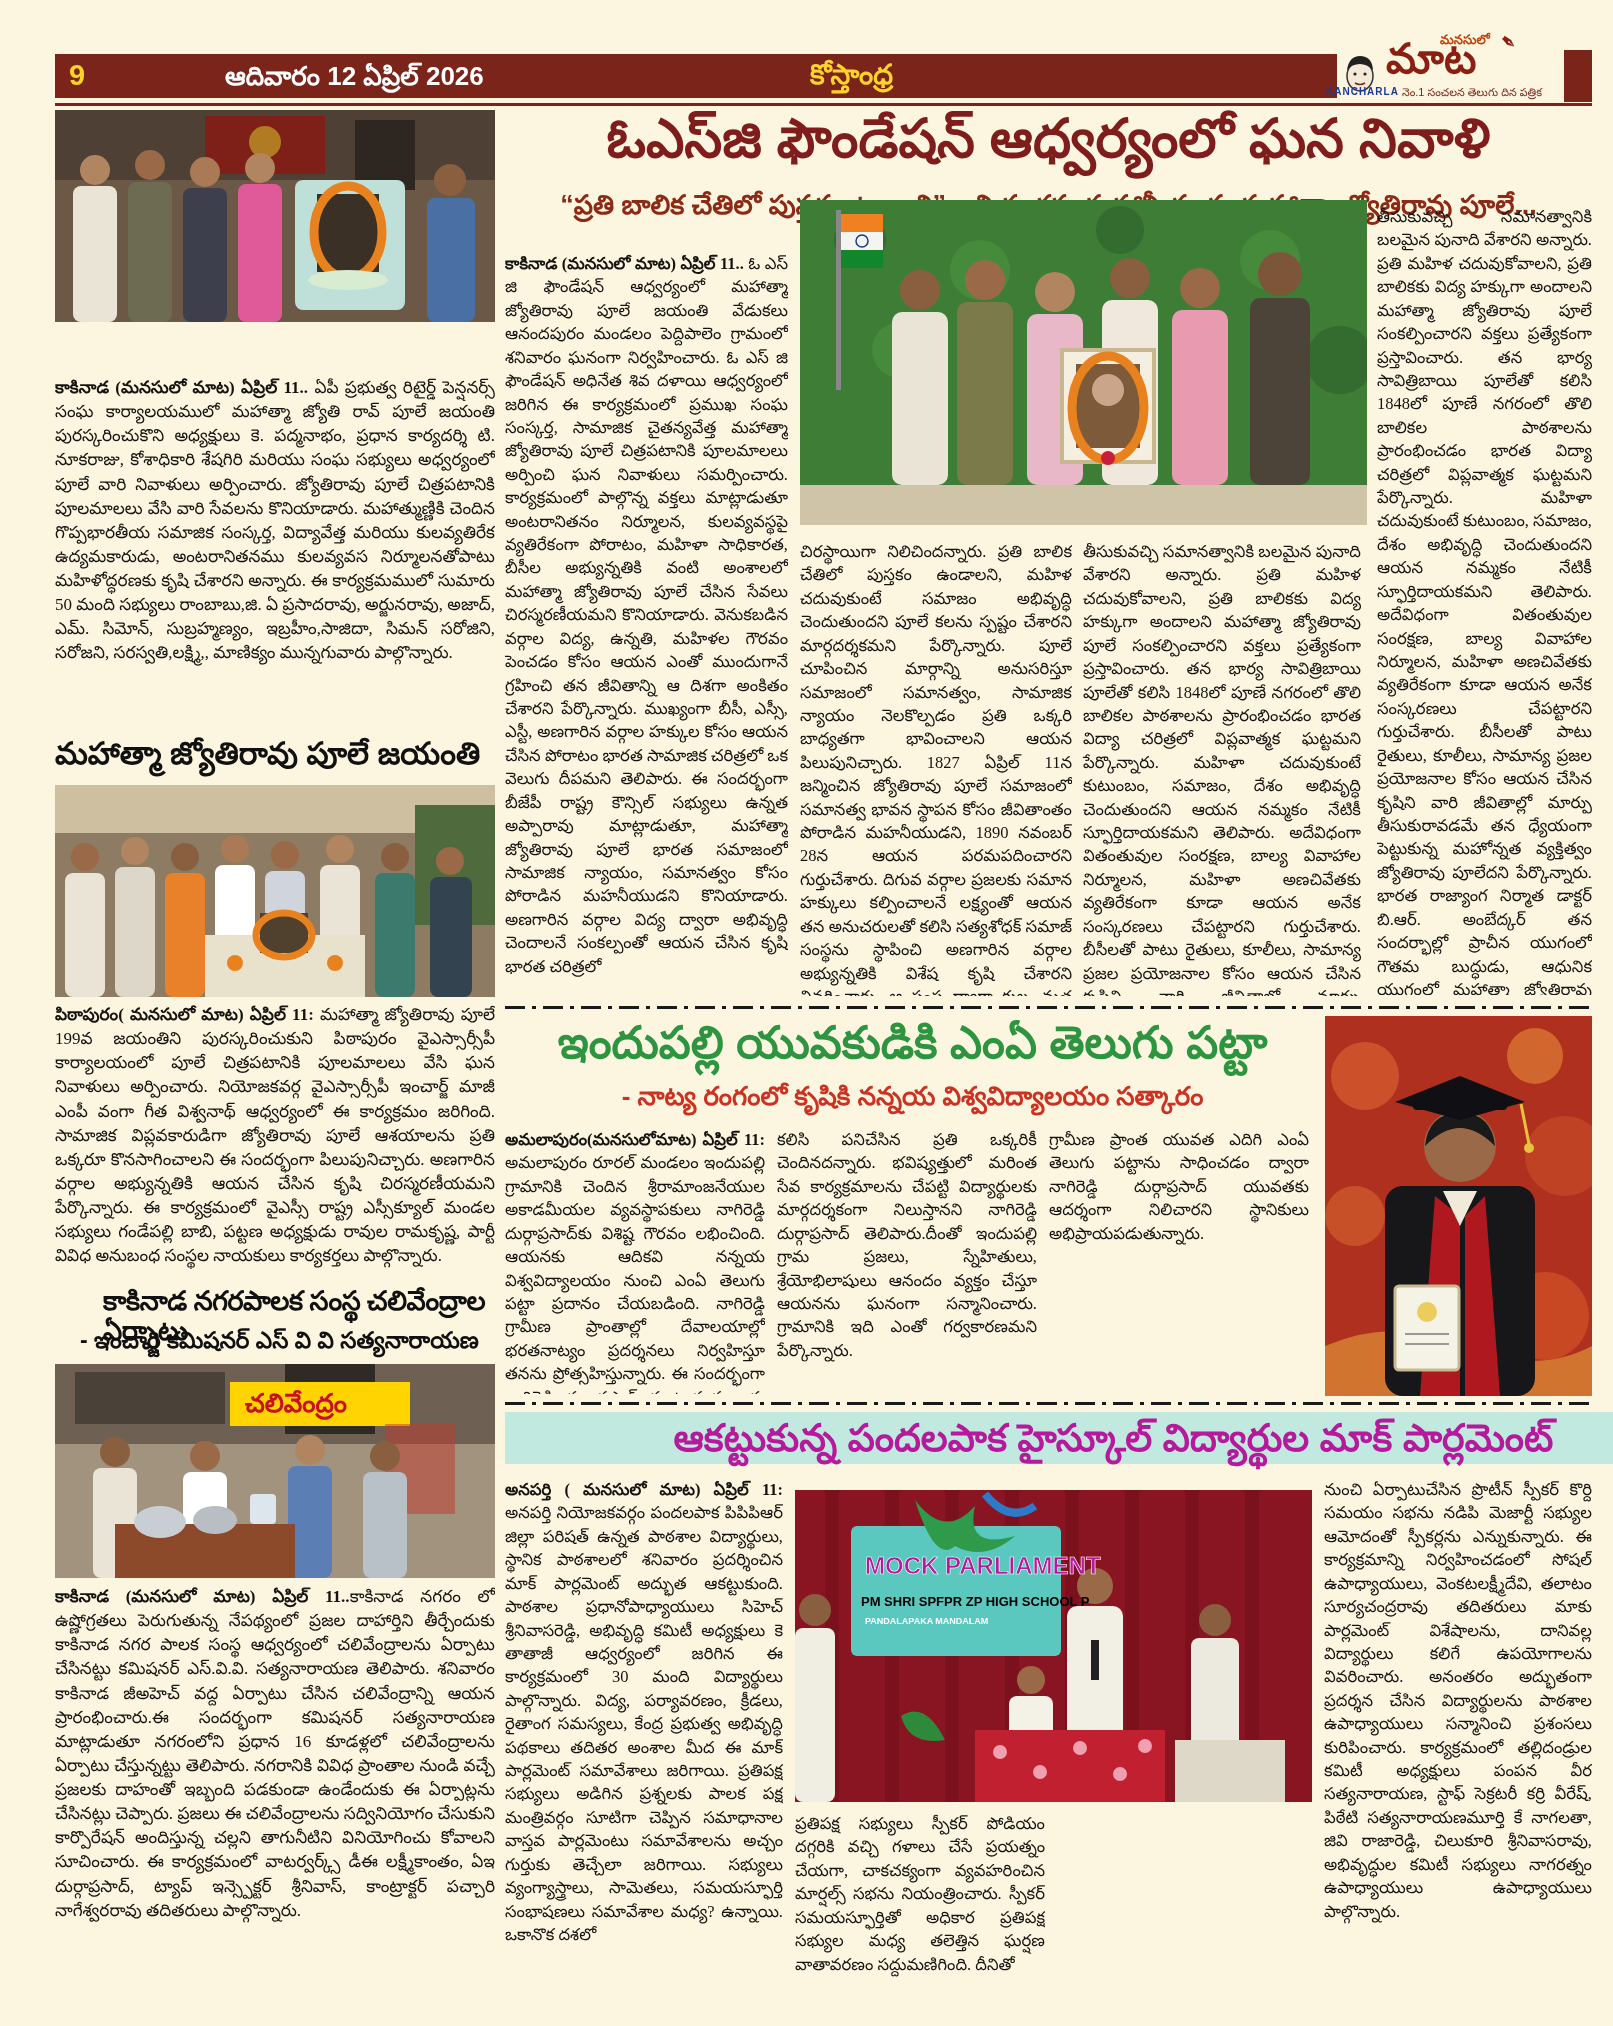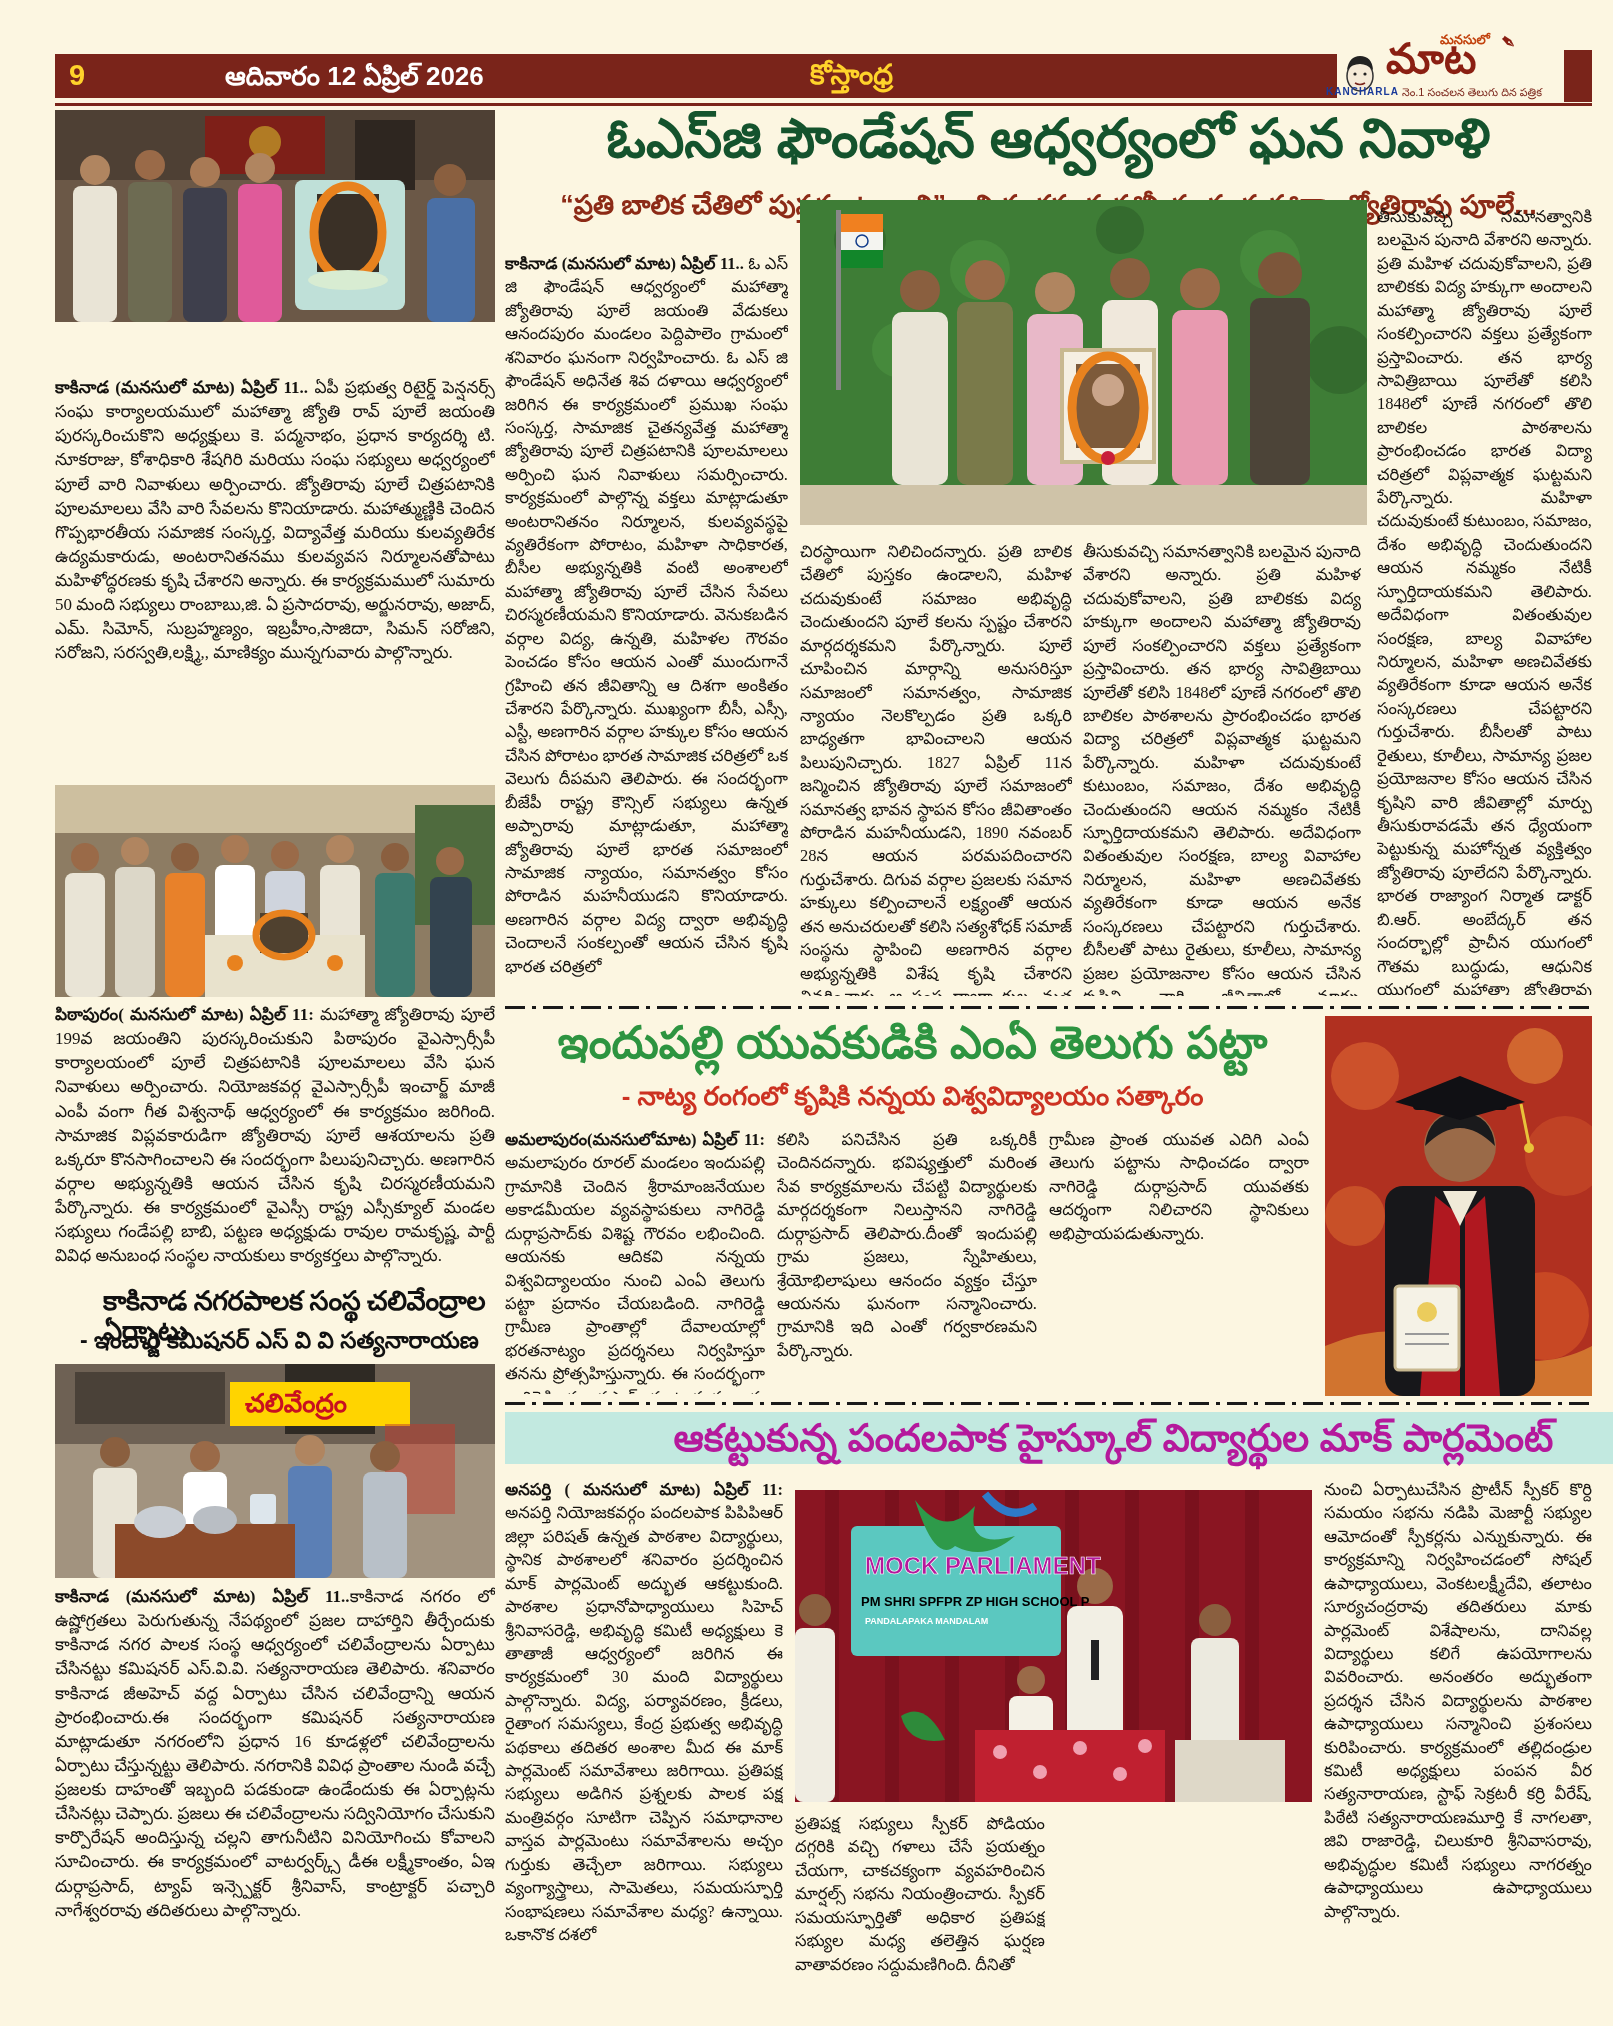--- a/index.html
+++ b/index.html
@@ -69,20 +69,21 @@
       <rect x="240" y="70" width="110" height="130" rx="8" fill="#bfe0d8"></rect>
       <rect x="262" y="84" width="62" height="78" fill="#3a3026"></rect>
       <ellipse cx="293" cy="122" rx="34" ry="46" fill="none" stroke="#e8821e" stroke-width="9"></ellipse>
       <ellipse cx="293" cy="170" rx="40" ry="10" fill="#d8ecd2"></ellipse>
     </svg>
   </div>
   <div class="abs body-col" style="left:55px;top:376px;width:440px;height:356px;font-size:17px;">
     <b class="dl">కాకినాడ (మనసులో మాట) ఏప్రిల్ 11..</b><span> ఏపీ ప్రభుత్వ రిటైర్డ్ పెన్షనర్స్ సంఘ కార్యాలయములో మహాత్మా జ్యోతి రావ్ పూలే జయంతి పురస్కరించుకొని అధ్యక్షులు కె. పద్మనాభం, ప్రధాన కార్యదర్శి టి. నూకరాజు, కోశాధికారి శేషగిరి మరియు సంఘ సభ్యులు అధ్వర్యంలో పూలే వారి నివాళులు అర్పించారు. జ్యోతిరావు పూలే చిత్రపటానికి పూలమాలలు వేసి వారి సేవలను కొనియాడారు. మహాత్ముణ్ణికి చెందిన గొప్పభారతీయ సమాజిక సంస్కర్త, విద్యావేత్త మరియు కులవ్యతిరేక ఉద్యమకారుడు, అంటరానితనము కులవ్యవస నిర్మూలనతోపాటు మహిళోద్ధరణకు కృషి చేశారని అన్నారు. ఈ కార్యక్రమములో సుమారు 50 మంది సభ్యులు రాంబాబు,జి. ఏ ప్రసాదరావు, అర్జునరావు, అజాద్, ఎమ్. సిమోన్, సుబ్రహ్మణ్యం, ఇబ్రహీం,సాజిదా, సిమన్ సరోజిని, సరోజని, సరస్వతి,లక్ష్మి,, మాణిక్యం మున్నగువారు పాల్గొన్నారు.</span>
   </div>
 
+  <div class="abs hl" style="left:55px;top:737px;width:440px;font-size:31px;">మహాత్మా జ్యోతిరావు పూలే జయంతి</div>
   <div class="abs photo" style="left:55px;top:785px;width:440px;height:212px;">
     <svg width="440" height="212" viewBox="0 0 440 212">
       <rect width="440" height="212" fill="#8d7c63"></rect>
       <rect x="0" y="0" width="440" height="48" fill="#cdbf9f"></rect>
       <rect x="360" y="20" width="80" height="120" fill="#4f6b3e"></rect>
       <g>
         <circle cx="30" cy="72" r="14" fill="#9a6a48"></circle>
           <rect x="10" y="88" width="40" height="124" rx="8" fill="#e9e4d6"></rect>
         <circle cx="80" cy="66" r="14" fill="#b08560"></circle>
           <rect x="60" y="82" width="40" height="130" rx="8" fill="#dcd7c8"></rect>
@@ -134,21 +135,21 @@
       <ellipse cx="105" cy="158" rx="26" ry="16" fill="#c9ced4"></ellipse>
       <ellipse cx="160" cy="156" rx="22" ry="14" fill="#b9bec4"></ellipse>
       <rect x="195" y="130" width="26" height="30" rx="4" fill="#e8f4ff" opacity="0.85"></rect>
     </svg>
     <div class="banner-text" style="left:190px;top:24px;font-size:26px;color:#c81020;">చలివేంద్రం</div>
   </div>
   <div class="abs body-col" style="left:55px;top:1585px;width:440px;height:412px;font-size:17px;">
     <b class="dl">కాకినాడ (మనసులో మాట) ఏప్రిల్ 11..</b><span>కాకినాడ నగరం లో ఉష్ణోగ్రతలు పెరుగుతున్న నేపథ్యంలో ప్రజల దాహార్తిని తీర్చేందుకు కాకినాడ నగర పాలక సంస్థ ఆధ్వర్యంలో చలివేంద్రాలను ఏర్పాటు చేసినట్టు కమిషనర్ ఎస్.వి.వి. సత్యనారాయణ తెలిపారు. శనివారం కాకినాడ జీఅహెచ్ వద్ద ఏర్పాటు చేసిన చలివేంద్రాన్ని ఆయన ప్రారంభించారు.ఈ సందర్భంగా కమిషనర్ సత్యనారాయణ మాట్లాడుతూ నగరంలోని ప్రధాన 16 కూడళ్లలో చలివేంద్రాలను ఏర్పాటు చేస్తున్నట్టు తెలిపారు. నగరానికి వివిధ ప్రాంతాల నుండి వచ్చే ప్రజలకు దాహంతో ఇబ్బంది పడకుండా ఉండేందుకు ఈ ఏర్పాట్లను చేసినట్లు చెప్పారు. ప్రజలు ఈ చలివేంద్రాలను సద్వినియోగం చేసుకుని కార్పొరేషన్ అందిస్తున్న చల్లని తాగునీటిని వినియోగించు కోవాలని సూచించారు. ఈ కార్యక్రమంలో వాటర్వర్క్స్ డీఈ లక్ష్మీకాంతం, ఏఇ దుర్గాప్రసాద్, ట్యాప్ ఇన్స్పెక్టర్ శ్రీనివాస్, కాంట్రాక్టర్ పచ్చారి నాగేశ్వరరావు తదితరులు పాల్గొన్నారు.</span>
   </div>
 
-  <div class="abs hl center" style="left:505px;top:108px;width:1087px;font-size:54px;color:#14532d;">ఓఎస్‌జి ఫౌండేషన్ ఆధ్వర్యంలో ఘన నివాళి</div>
+  <div class="abs hl center" style="left:505px;top:108px;width:1087px;font-size:54px;color:#7f1d1d;">ఓఎస్‌జి ఫౌండేషన్ ఆధ్వర్యంలో ఘన నివాళి</div>
   <div class="abs hl center" style="left:505px;top:190px;width:1087px;font-size:27px;color:#8c2a16;">“ప్రతి బాలిక చేతిలో పుస్తకం ఉండాలి” అని కలగన్న మహానీయుడు మహాత్మా జ్యోతిరావు పూలే...</div>
 
   <div class="abs body-col" style="left:505px;top:252px;width:283px;height:744px;">
     <b class="dl">కాకినాడ (మనసులో మాట) ఏప్రిల్ 11..</b><span> ఓ ఎస్ జి ఫౌండేషన్ ఆధ్వర్యంలో మహాత్మా జ్యోతిరావు పూలే జయంతి వేడుకలు ఆనందపురం మండలం పెద్దిపాలెం గ్రామంలో శనివారం ఘనంగా నిర్వహించారు. ఓ ఎస్ జి ఫౌండేషన్ అధినేత శివ దళాయి ఆధ్వర్యంలో జరిగిన ఈ కార్యక్రమంలో ప్రముఖ సంఘ సంస్కర్త, సామాజిక చైతన్యవేత్త మహాత్మా జ్యోతిరావు పూలే చిత్రపటానికి పూలమాలలు అర్పించి ఘన నివాళులు సమర్పించారు. కార్యక్రమంలో పాల్గొన్న వక్తలు మాట్లాడుతూ అంటరానితనం నిర్మూలన, కులవ్యవస్థపై వ్యతిరేకంగా పోరాటం, మహిళా సాధికారత, బీసీల అభ్యున్నతికి వంటి అంశాలలో మహాత్మా జ్యోతిరావు పూలే చేసిన సేవలు చిరస్మరణీయమని కొనియాడారు. వెనుకబడిన వర్గాల విద్య, ఉన్నతి, మహిళల గౌరవం పెంచడం కోసం ఆయన ఎంతో ముందుగానే గ్రహించి తన జీవితాన్ని ఆ దిశగా అంకితం చేశారని పేర్కొన్నారు. ముఖ్యంగా బీసీ, ఎస్సీ, ఎస్టీ, అణగారిన వర్గాల హక్కుల కోసం ఆయన చేసిన పోరాటం భారత సామాజిక చరిత్రలో ఒక వెలుగు దీపమని తెలిపారు. ఈ సందర్భంగా బీజేపీ రాష్ట్ర కౌన్సిల్ సభ్యులు ఉన్నత అప్పారావు మాట్లాడుతూ, మహాత్మా జ్యోతిరావు పూలే భారత సమాజంలో సామాజిక న్యాయం, సమానత్వం కోసం పోరాడిన మహనీయుడని కొనియాడారు. అణగారిన వర్గాల విద్య ద్వారా అభివృద్ధి చెందాలనే సంకల్పంతో ఆయన చేసిన కృషి భారత చరిత్రలో</span>
   </div>
 
   <div class="abs photo" style="left:800px;top:200px;width:567px;height:325px;">
     <svg width="567" height="325" viewBox="0 0 567 325">
       <rect width="567" height="325" fill="#3e7d36"></rect>
       <circle cx="60" cy="40" r="26" fill="#346b2e"></circle>

